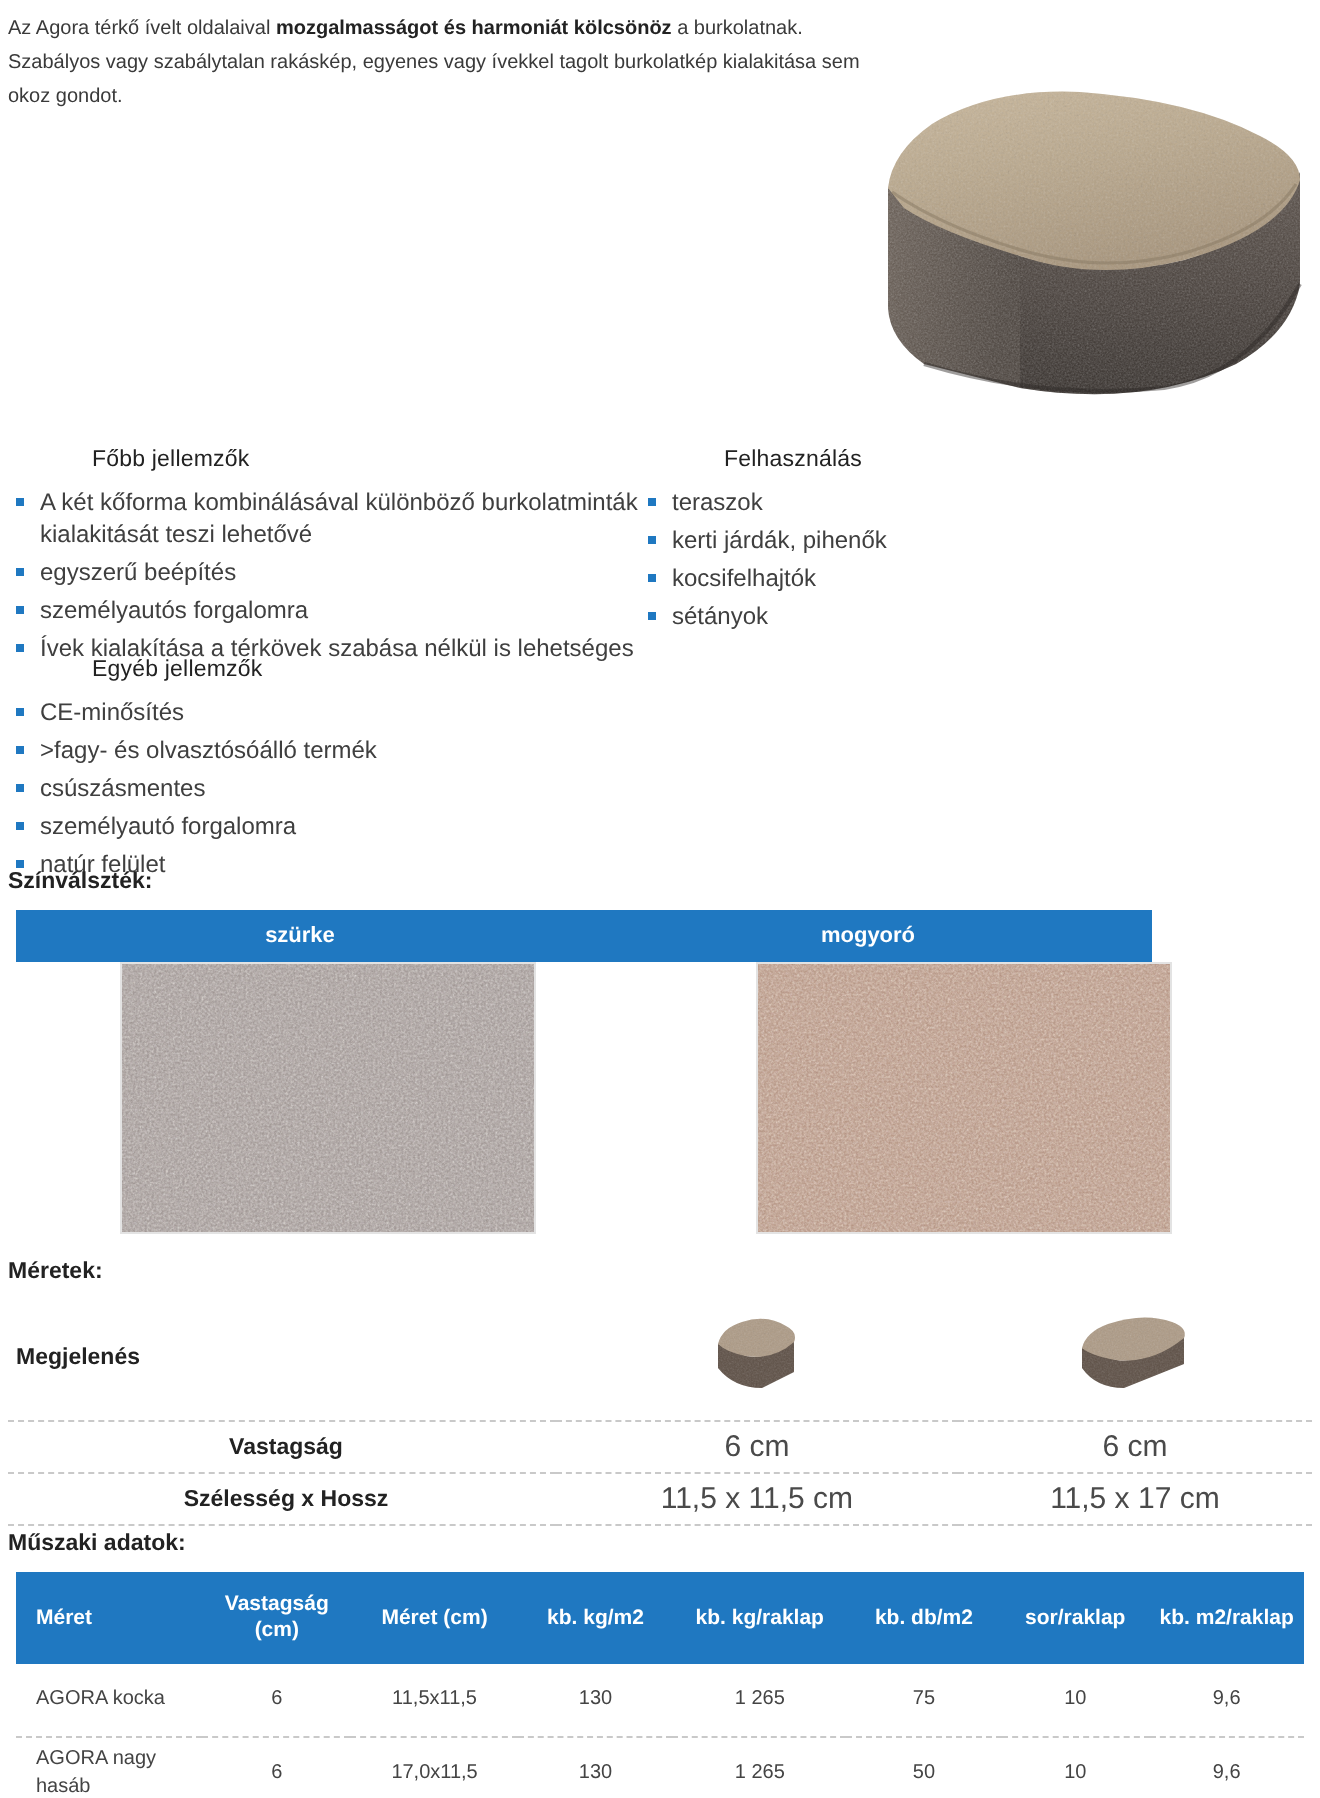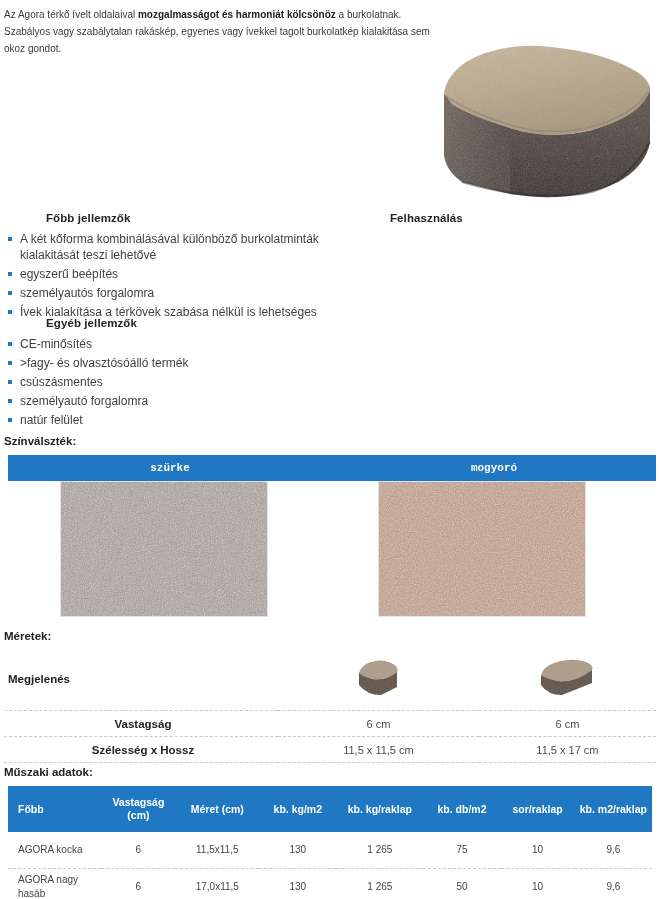--- a/index.html
+++ b/index.html
@@ -34,28 +34,28 @@
     position: absolute;
     left: 432px;
     top: 42px;
     width: 228px;
     height: 162px;
   }
   .hero-photo svg { display: block; }
 
   
   .col-left  { position: absolute; left: 4px;   top: 212px; width: 315px; }
-  .col-right { position: absolute; left: 348px; top: 212px; width: 300px; }
+  .col-right { position: absolute; left: 320px; top: 212px; width: 300px; }
   .col-left2 { position: absolute; left: 4px;   top: 317px; width: 315px; }
 
   .sec-title {
     font-size: 11.5px;
-    font-weight: bold;
+    font-weight: normal;
     color: #222222;
-    margin: 0 0 7px 0;
+    margin: 12px 0 7px 0;
     letter-spacing: .1px;
     padding-left: 42px;
   }
   ul.feat {
     list-style: none;
     margin: 0;
     padding: 0;
   }
   ul.feat li {
     position: relative;
@@ -85,25 +85,24 @@
   }
   #label-colors { top: 435px; }
   #label-sizes  { top: 630px; }
   #label-tech   { top: 766px; }
 
   
   .color-header {
     position: absolute;
     left: 8px;
     top: 455px;
-    width: 648px;
+    width: 568px;
     height: 26px;
     background: #1f78c1;
     display: flex;
-    font-family: Liberation Mono, monospace;
   }
   .color-header .cell {
     flex: 1;
     display: flex;
     align-items: center;
     justify-content: center;
     color: #ffffff;
     font-size: 11px;
     font-weight: bold;
   }
@@ -135,21 +134,21 @@
   .sizes .lbl {
     width: 270px;
     font-weight: bold;
     color: #222222;
     padding-left: 4px;
     font-size: 11.5px;
   }
   .sizes .val {
     text-align: center;
     color: #4a4a4a;
-    font-size: 11px;
+    font-size: 15px;
   }
   .sizes .r-appearance td { height: 62px; }
   .sizes .r-data td { height: 25px; }
   .thumb { display: inline-block; }
 
   
   .tech {
     position: absolute;
     left: 8px;
     top: 786px;
@@ -240,20 +239,26 @@
   <ul class="feat">
     <li>A két kőforma kombinálásával különböző burkolatminták kialakitását teszi lehetővé</li>
     <li>egyszerű beépítés</li>
     <li>személyautós forgalomra</li>
     <li>Ívek kialakítása a térkövek szabása nélkül is lehetséges</li>
   </ul>
 </div>
 
 <div class="col-right">
   <div class="sec-title">Felhasználás</div>
+  <ul class="feat">
+    <li>teraszok</li>
+    <li>kerti járdák, pihenők</li>
+    <li>kocsifelhajtók</li>
+    <li>sétányok</li>
+  </ul>
 </div>
 
 <div class="col-left2">
   <div class="sec-title">Egyéb jellemzők</div>
   <ul class="feat">
     <li>CE-minősítés</li>
     <li>&gt;fagy- és olvasztósóálló termék</li>
     <li>csúszásmentes</li>
     <li>személyautó forgalomra</li>
     <li>natúr felület</li>
@@ -376,21 +381,21 @@
       <col style="width:11.5%">
       <col style="width:13%">
       <col style="width:12%">
     <col style="width:13.5%">
       <col style="width:12%">
       <col style="width:11.5%">
       <col style="width:12%">
   </colgroup>
   <thead>
     <tr>
-      <th class="first">Főbb</th>
+      <th class="first">Méret</th>
       <th>Vastagság (cm)</th>
       <th>Méret (cm)</th>
       <th>kb. kg/m2</th>
       <th>kb. kg/raklap</th>
       <th>kb. db/m2</th>
       <th>sor/raklap</th>
       <th>kb. m2/raklap</th>
     </tr>
   </thead>
   <tbody>

